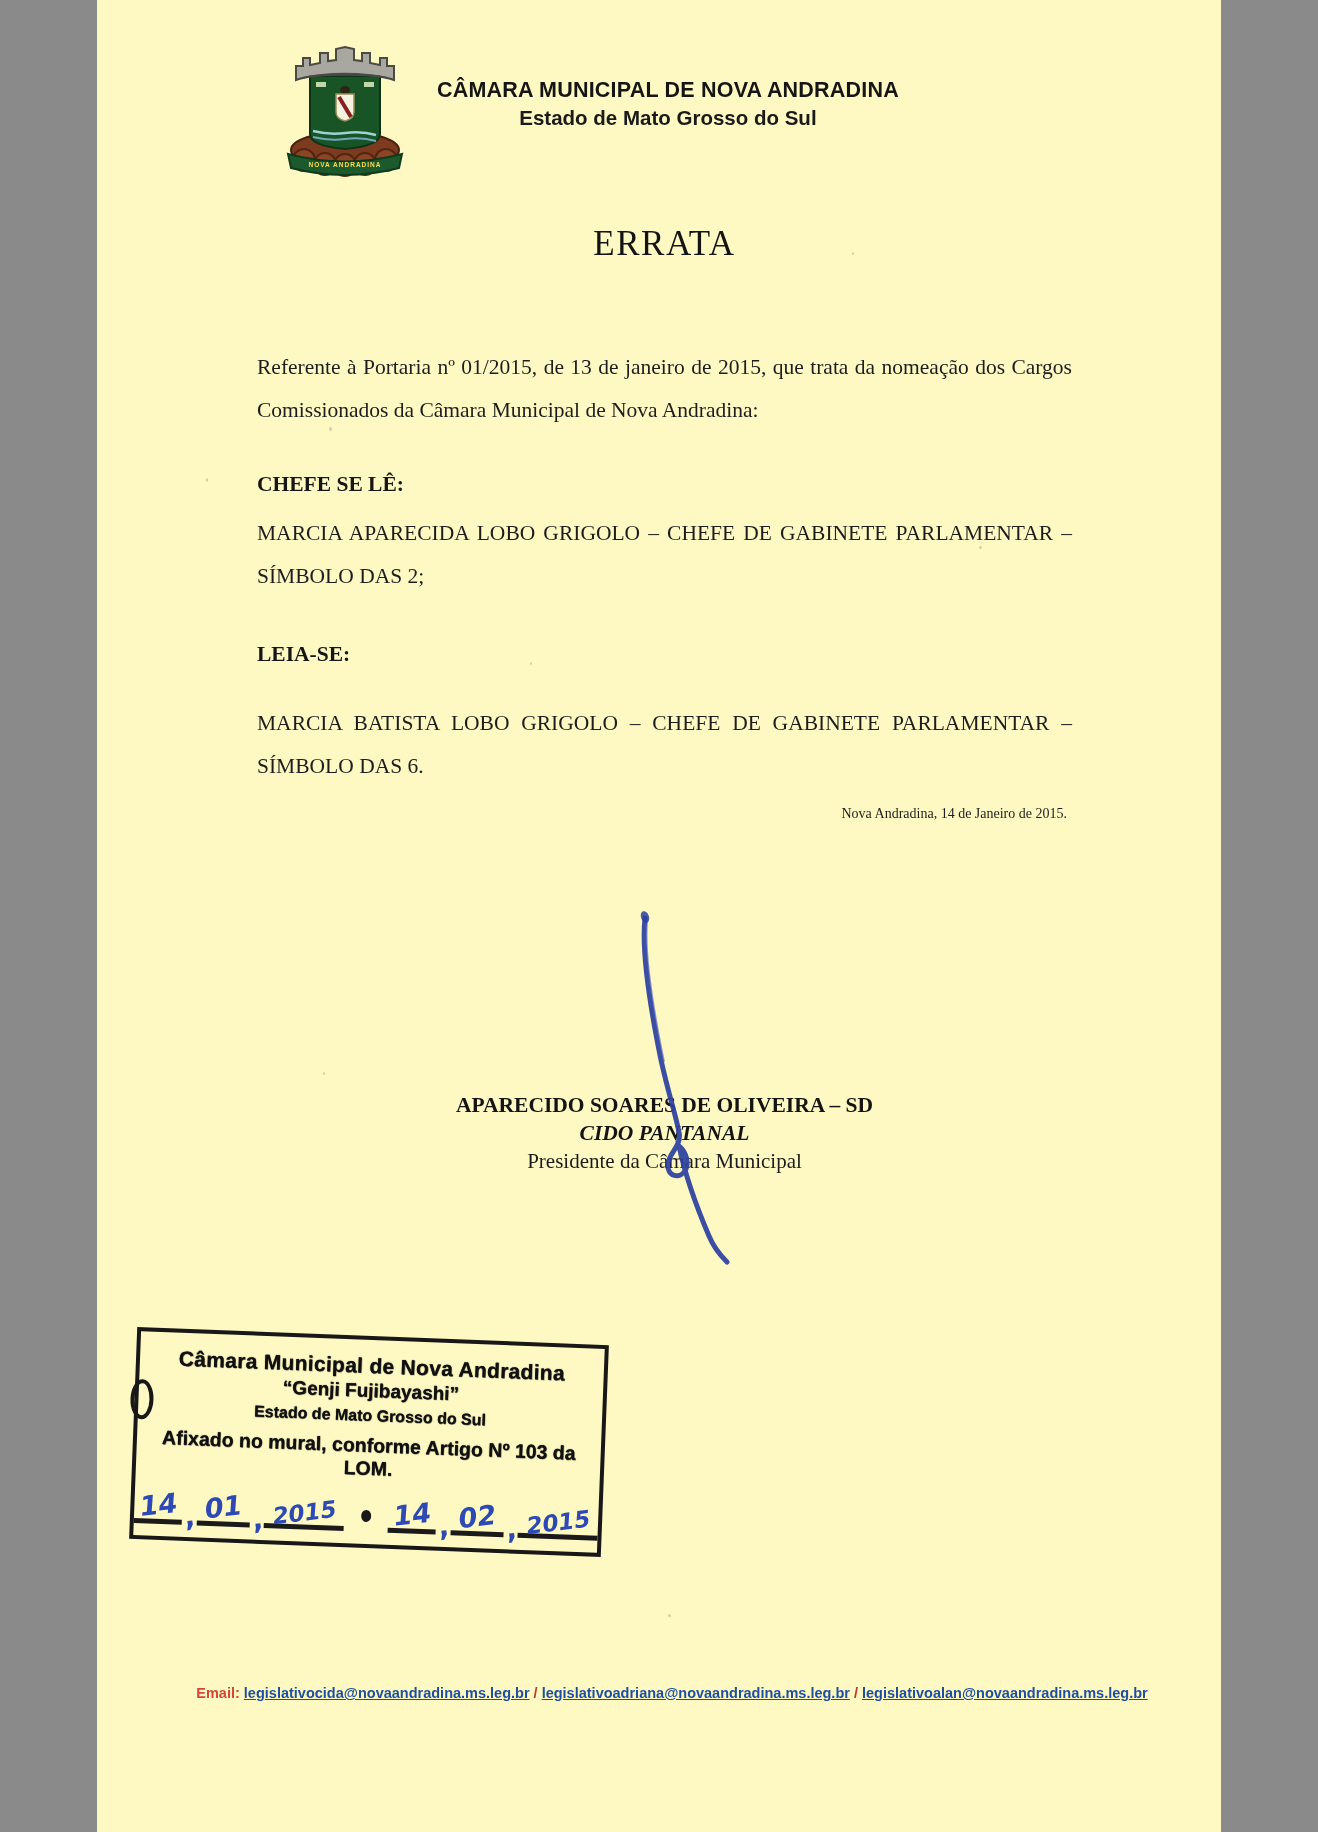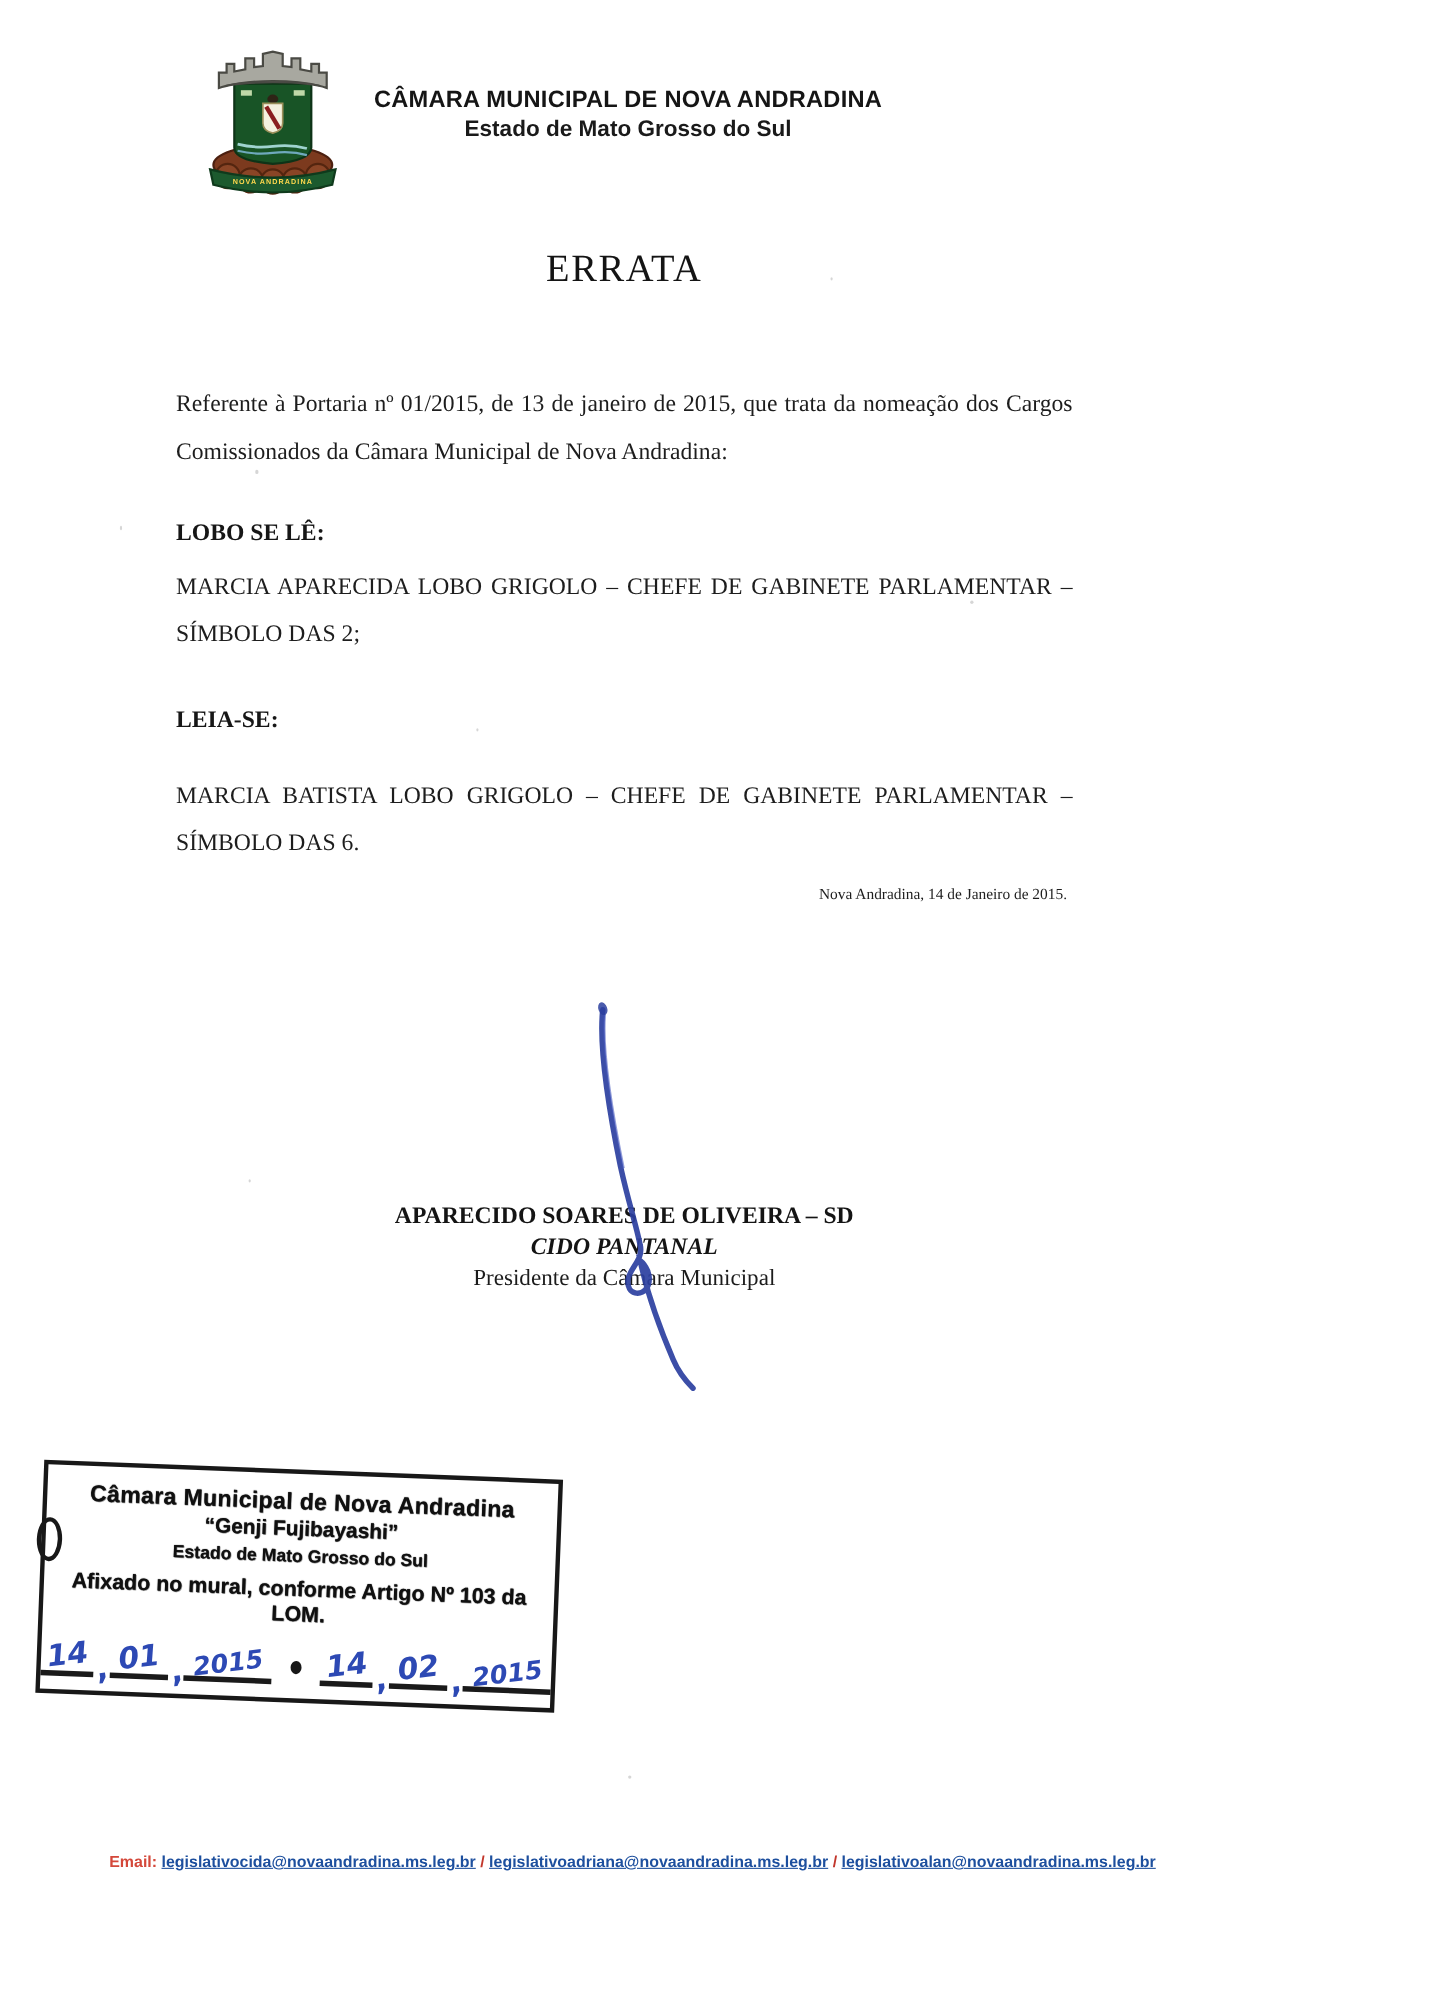--- a/index.html
+++ b/index.html
@@ -1,16 +1,16 @@
 <!DOCTYPE html>
 <html><head>
 <meta charset="utf-8">
 <style>
   html,body{margin:0;padding:0;background:#8a8a8a;}
-  .page{position:relative;width:1318px;height:1832px;margin:0 auto;background:#ffffff;
+  .page{position:relative;width:1124px;height:1832px;margin:0 auto;background:#fef9c3;
         font-family:"Liberation Serif",serif;color:#1d1d1d;overflow:hidden;}
   
   .doc-header{position:absolute;top:36px;left:178px;display:flex;align-items:flex-start;}
   .coa{width:140px;height:142px;flex:0 0 auto;}
   .org{margin-left:22px;margin-top:42px;text-align:center;font-family:"Liberation Sans",sans-serif;}
   .org-name{font-size:21.5px;font-weight:bold;letter-spacing:.2px;color:#151515;}
   .org-state{font-size:20.5px;font-weight:bold;margin-top:3px;color:#1a1a1a;}
   
   .title{position:absolute;top:224px;left:160px;width:815px;margin:0;text-align:center;
          font-size:35px;font-weight:normal;letter-spacing:1.5px;color:#141414;}
@@ -120,21 +120,21 @@
     <div class="org">
       <div class="org-name">CÂMARA MUNICIPAL DE NOVA ANDRADINA</div>
       <div class="org-state">Estado de Mato Grosso do Sul</div>
     </div>
   </header>
 
   <h1 class="title">ERRATA</h1>
 
   <p class="intro">Referente à Portaria nº 01/2015, de 13 de janeiro de 2015, que trata da nomeação dos Cargos Comissionados da Câmara Municipal de Nova Andradina:</p>
 
-  <h2 class="sec-label l1">LOBO SE LÊ:</h2>
+  <h2 class="sec-label l1">CHEFE SE LÊ:</h2>
   <p class="uptext p1">MARCIA APARECIDA LOBO GRIGOLO – CHEFE DE GABINETE PARLAMENTAR – SÍMBOLO DAS 2;</p>
 
   <h2 class="sec-label l2">LEIA-SE:</h2>
   <p class="uptext p2">MARCIA BATISTA LOBO GRIGOLO – CHEFE DE GABINETE PARLAMENTAR – SÍMBOLO DAS 6.</p>
 
   <p class="dateline">Nova Andradina, 14 de Janeiro de 2015.</p>
 
   <svg class="signature-svg" width="200" height="390" viewBox="0 0 200 390">
     <path d="M50 22 C46 58 57 120 66 164 C74 200 80 216 84 236 C87 249 75 256 73 267
              C71 281 86 284 91 273 C95 263 88 253 84 250 C90 278 102 312 114 340

